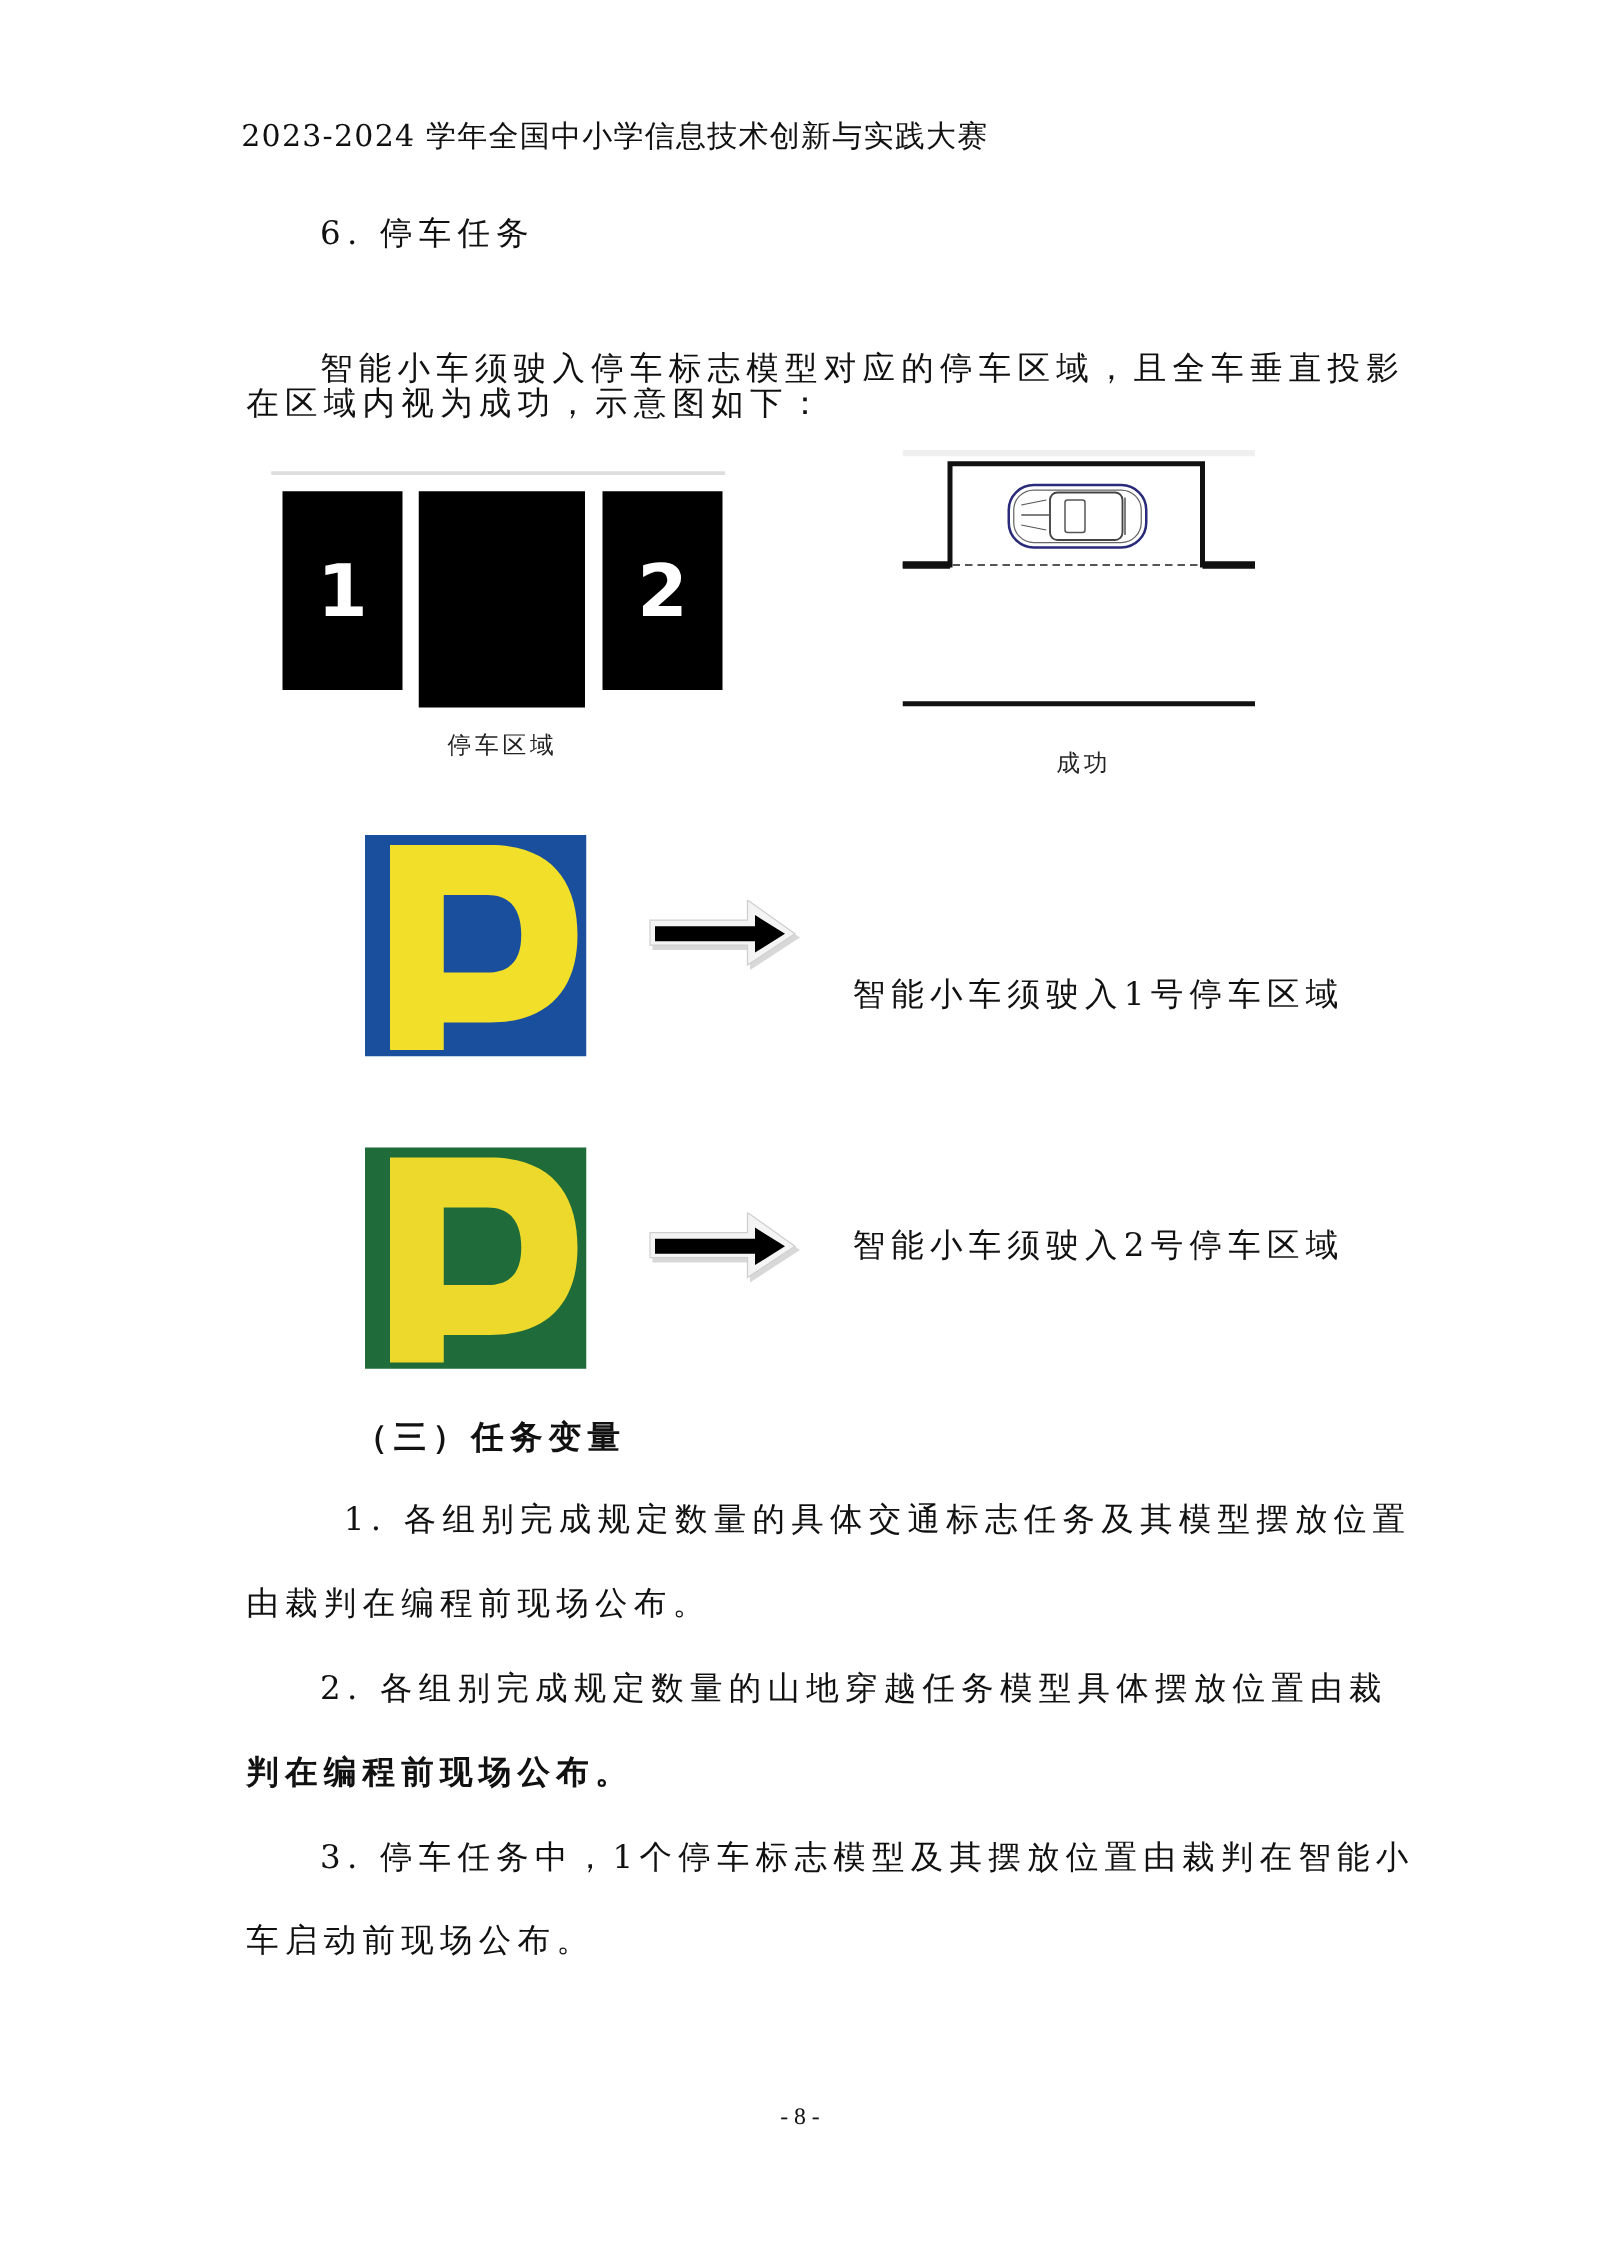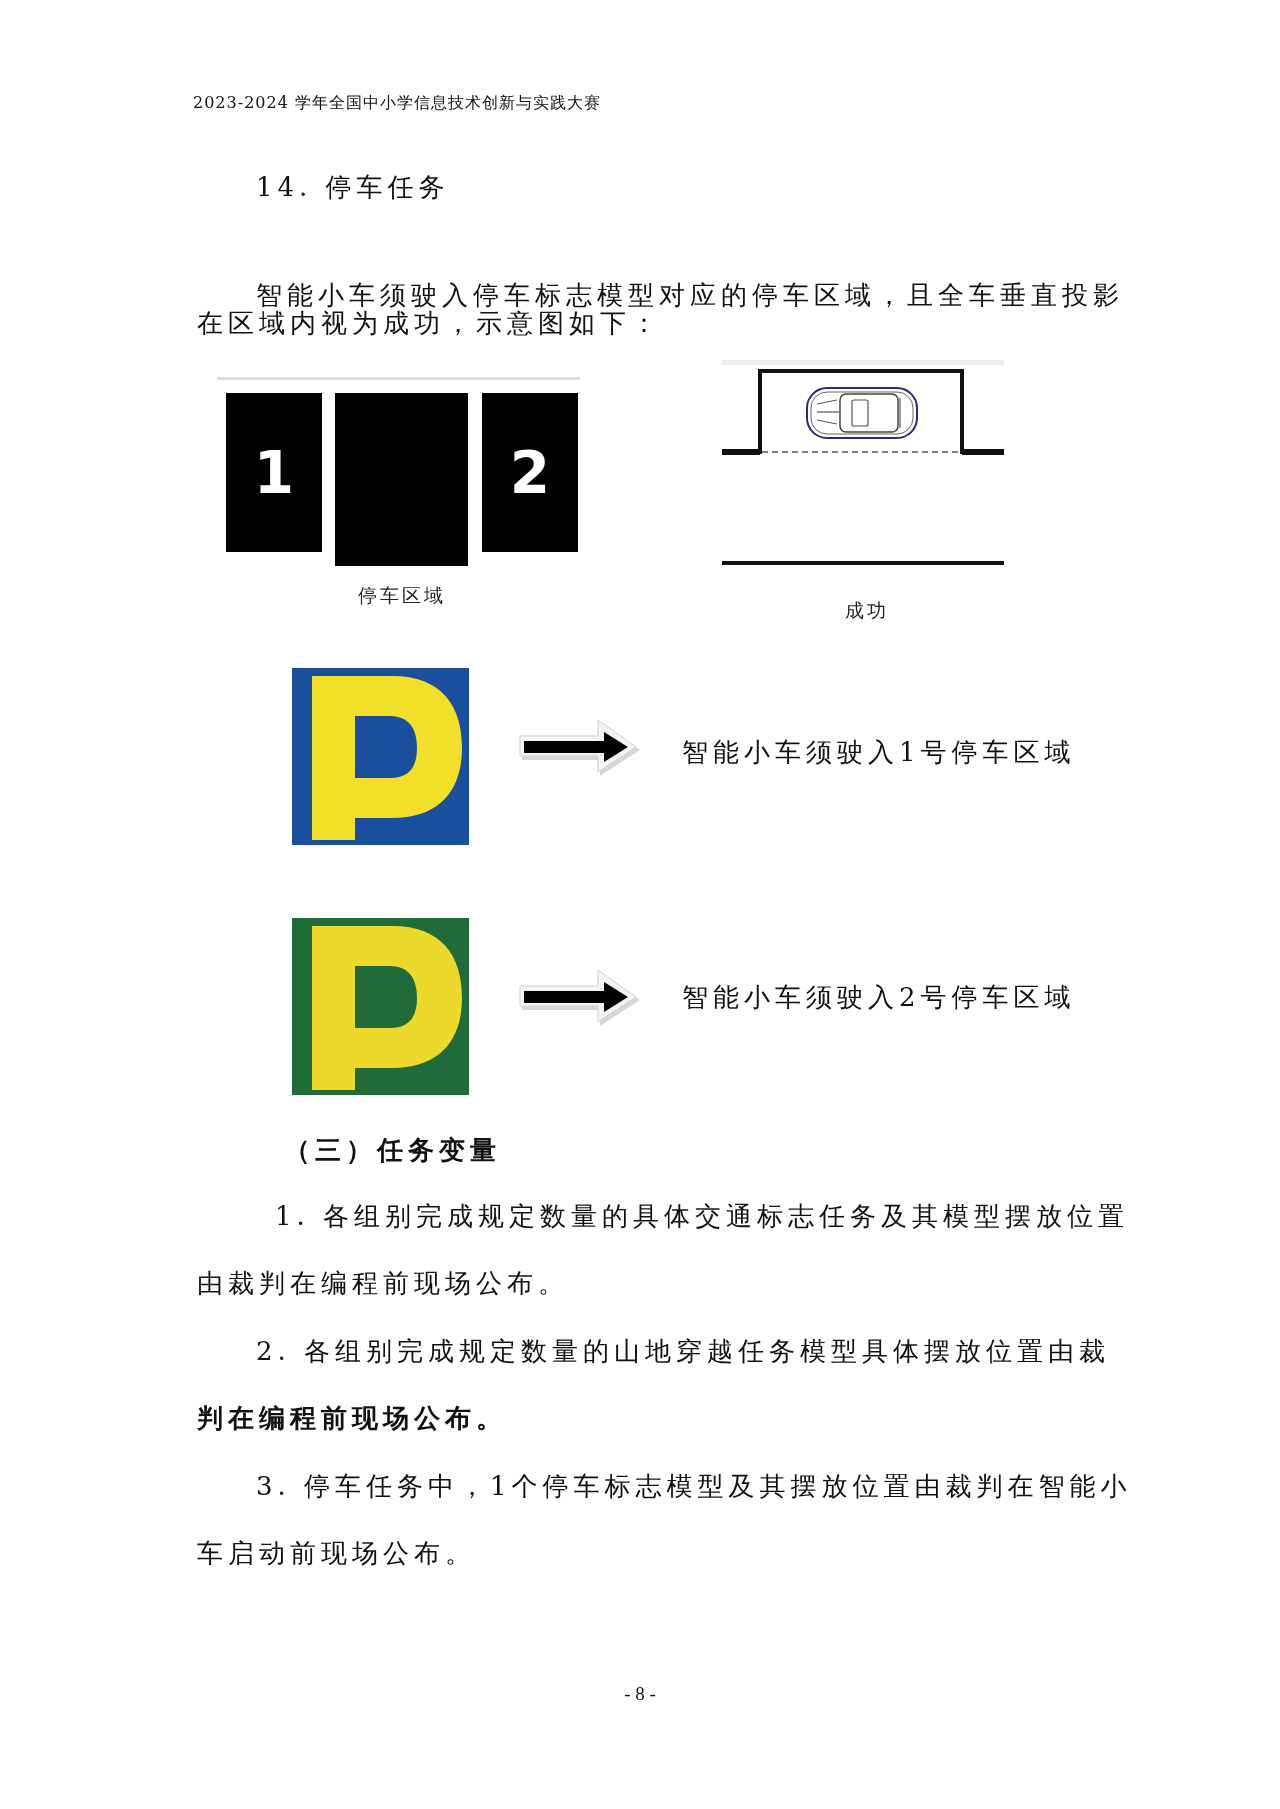--- a/index.html
+++ b/index.html
@@ -1,19 +1,19 @@
 <!DOCTYPE html>
 <html><head>
 <meta charset="utf-8">
 <style>
   html, body { margin: 0; padding: 0; background: #ffffff; }
   body { width: 1280px; height: 1809px; position: relative; overflow: hidden;
          font-family: "DejaVu Serif", "Liberation Serif", serif; color: #111; }
   .abs { position: absolute; }
-  .header { left: 193px; top: 93px; font-size: 16px; letter-spacing: 1px; white-space: nowrap; }
+  .header { left: 193px; top: 93px; font-size: 24px; letter-spacing: 1px; white-space: nowrap; }
   .line { position: absolute; font-size: 26px; letter-spacing: 5px; white-space: nowrap; line-height: 34px; }
   .heading { font-weight: bold; margin-left: 28px; }
   .caption { position: absolute; font-size: 19px; letter-spacing: 3px; white-space: nowrap; color: #222; }
   .pagenum { position: absolute; left: 0; width: 1280px; top: 1683px; text-align: center;
              font-size: 19px; font-family: "Liberation Serif", serif; }
 
   
   .fig1 { left: 217px; top: 377px; width: 366px; height: 195px; }
   .fig1 .topline { position: absolute; left: 0; top: 0; width: 363px; height: 3px; background: #dedede; }
   .zone { position: absolute; background: #000; color: #fff; display: flex; align-items: center;
@@ -31,21 +31,21 @@
   .sign-green { left: 292px; top: 918px; background: #1f6b3a; }
   .arrow { position: absolute; width: 124px; height: 56px; }
   .arrow-1 { left: 518px; top: 720px; }
   .arrow-2 { left: 518px; top: 970px; }
 </style>
 </head>
 <body>
 
 <div class="abs header">2023-2024 学年全国中小学信息技术创新与实践大赛</div>
 
-<div class="line" style="left:256px; top:170px;">14. 停车任务</div>
+<div class="line" style="left:256px; top:170px;">6. 停车任务</div>
 <div class="line" style="left:256px; top:238px;margin-top:40px;">智能小车须驶入停车标志模型对应的停车区域，且全车垂直投影</div>
 <div class="line" style="left:197px; top:306px;">在区域内视为成功，示意图如下：</div>
 
 <div class="abs fig1">
   <div class="topline"></div>
   <div class="zone zone-1">
     <span>1</span>
   </div>
   <div class="zone zone-mid"></div>
   <div class="zone zone-2">
@@ -84,21 +84,21 @@
     <path d="M20,8 L100,8 C150,8 170,38 170,80 C170,122 148,150 100,150 L63,150 L63,172 L20,172 Z M63,48 L63,110 L98,110 C118,110 125,98 125,80 C125,62 118,48 98,48 Z" fill="#f2df2a" fill-rule="evenodd"></path>
   </svg>
 </div>
 <div class="arrow arrow-1">
   <svg width="124" height="56" viewBox="0 0 124 56">
     <polygon points="4,20 82,20 82,2 122,30 82,56 82,40 4,40" fill="#d8d8d8"></polygon>
     <polygon points="2,16 80,16 80,0 118,27 80,52 80,36 2,36" fill="#f4f4f4" stroke="#cfcfcf" stroke-width="1"></polygon>
     <polygon points="6,21 86,21 86,12 110,27 86,42 86,33 6,33" fill="#000"></polygon>
   </svg>
 </div>
-<div class="line" style="left:682px; top:735px;">智能小车须驶入1号停车区域</div>
+<div class="line" style="left:682px; top:779px;">智能小车须驶入1号停车区域</div>
 
 <div class="sign sign-green">
   <svg width="177" height="177" viewBox="0 0 177 177">
     <path d="M20,8 L100,8 C150,8 170,38 170,80 C170,122 148,150 100,150 L63,150 L63,172 L20,172 Z M63,48 L63,110 L98,110 C118,110 125,98 125,80 C125,62 118,48 98,48 Z" fill="#ecd92c" fill-rule="evenodd"></path>
   </svg>
 </div>
 <div class="arrow arrow-2">
   <svg width="124" height="56" viewBox="0 0 124 56">
     <polygon points="4,20 82,20 82,2 122,30 82,56 82,40 4,40" fill="#d8d8d8"></polygon>
     <polygon points="2,16 80,16 80,0 118,27 80,52 80,36 2,36" fill="#f4f4f4" stroke="#cfcfcf" stroke-width="1"></polygon>

